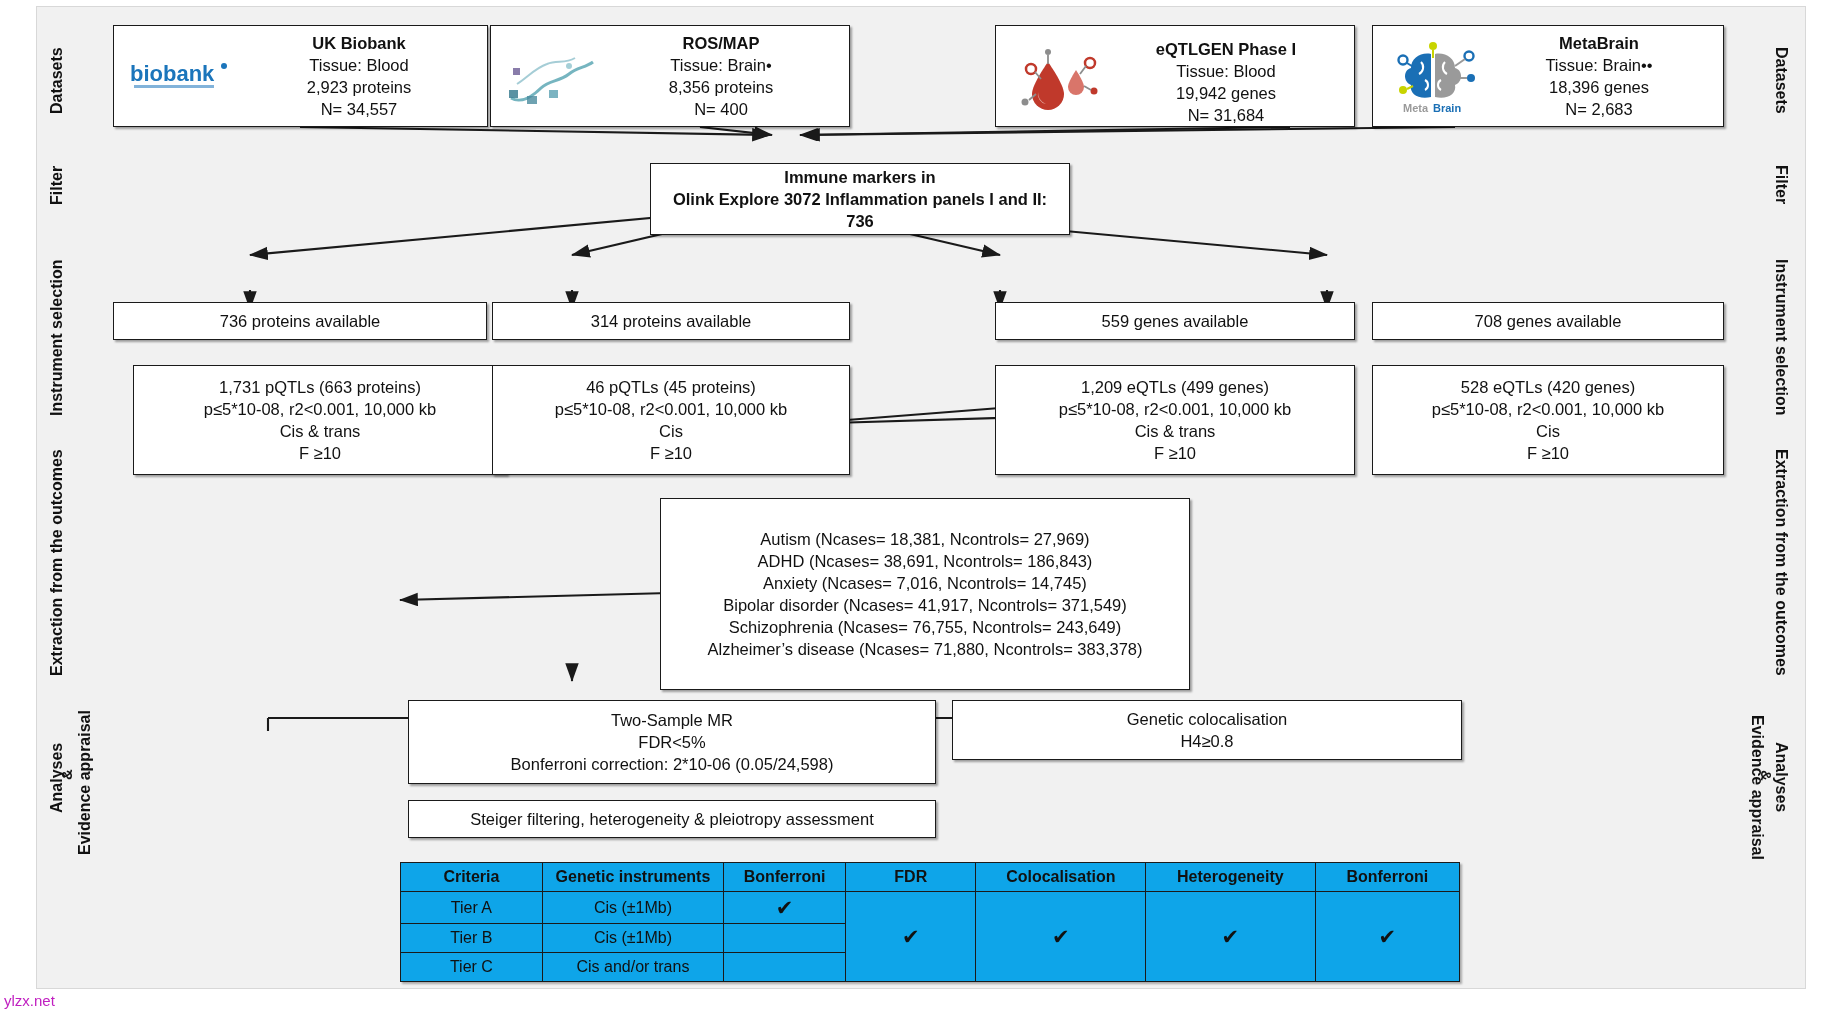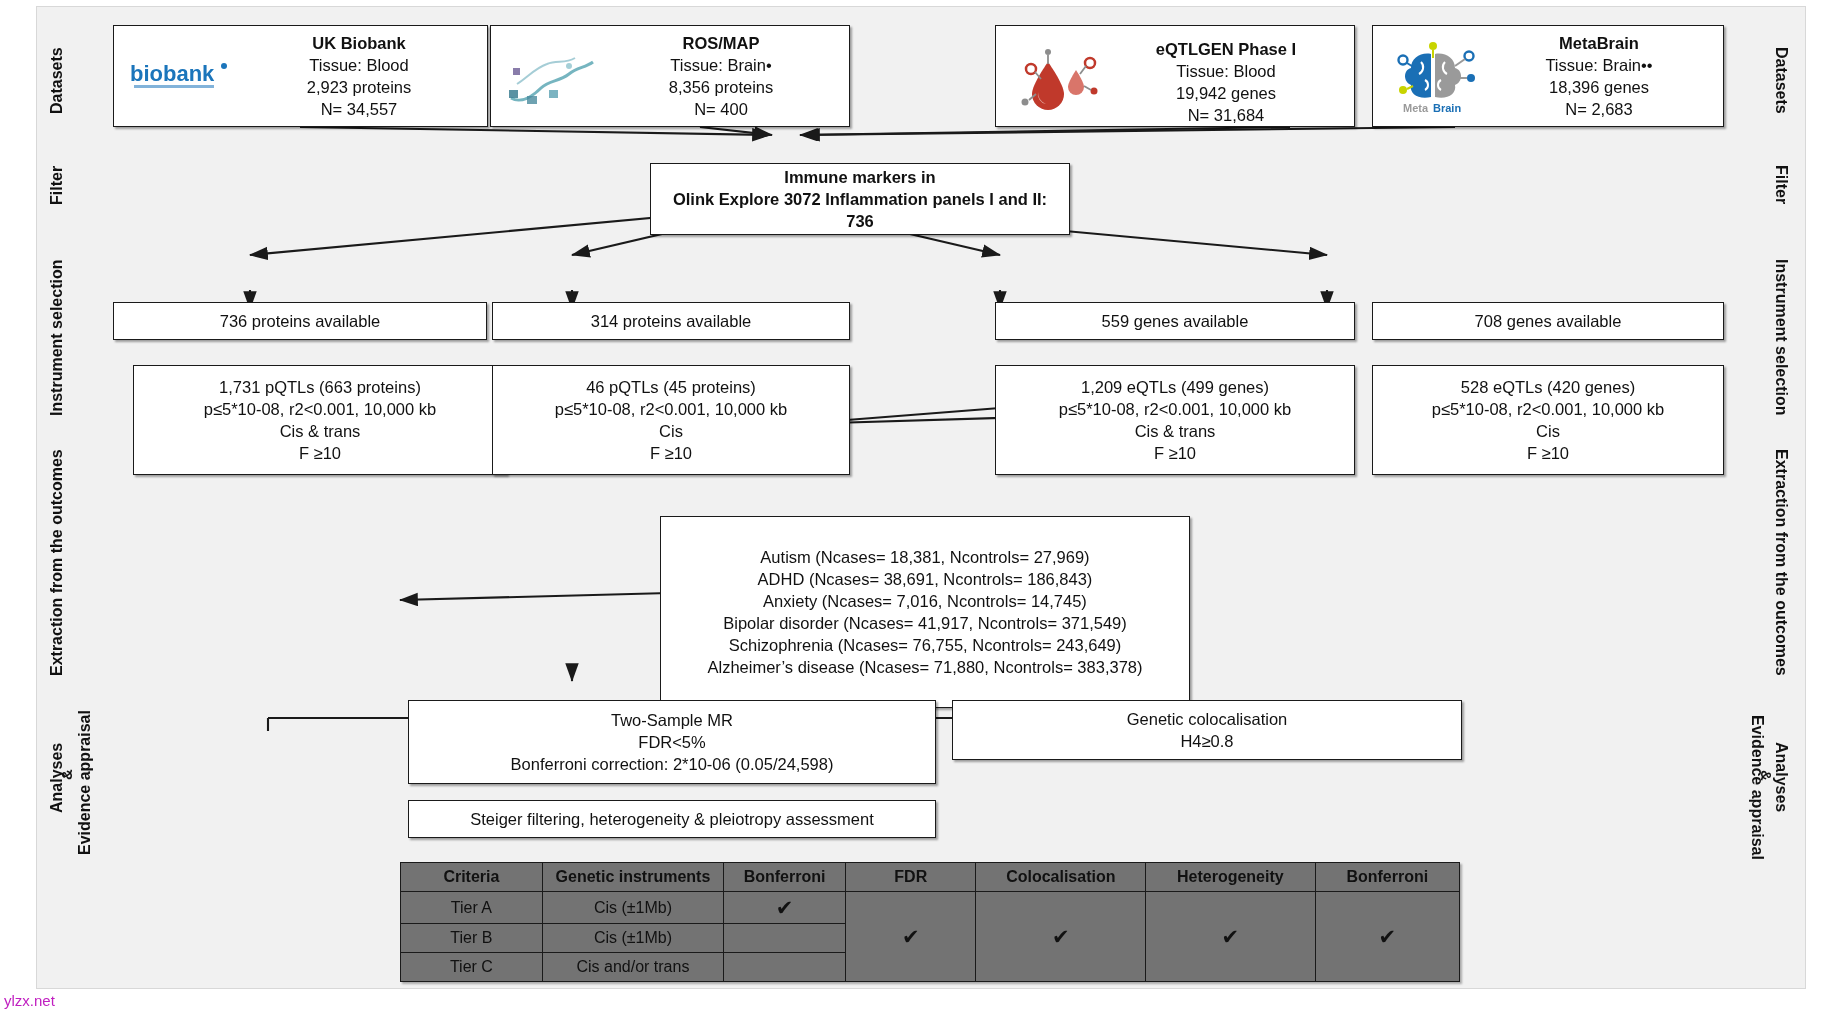--- a/index.html
+++ b/index.html
@@ -56,21 +56,21 @@
     background:#fff;
     font-size:16px;
     color:#111;
     box-shadow:2px 2px 2px rgba(0,0,0,0.3);
   }
   table.criteria td, table.criteria th {
     border:1.4px solid #1a1a1a;
     text-align:center;
     padding:5px 6px;
     font-weight:normal;
-    background:#737373;
+    background:#0ea5e9;
   }
   table.criteria th { font-weight:bold; }
   .chk { font-size:21px; line-height:1; }
   .watermark {
     position:absolute; left:4px; top:992px;
     color:#c01fc0; font-size:15px;
     font-family:"Liberation Sans", sans-serif;
   }
 </style>
 </head>
@@ -264,21 +264,21 @@
     <div>Cis &amp; trans</div>
     <div>F ≥10</div>
   </div>
   <div class="box" style="left:1372px; top:365px; width:352px; height:110px;">
     <div>528 eQTLs (420 genes)</div>
     <div>p≤5*10-08, r2&lt;0.001, 10,000 kb</div>
     <div>Cis</div>
     <div>F ≥10</div>
   </div>
 
-  <div class="box" style="left:660px; top:516px; width:530px; height:192px;">
+  <div class="box" style="left:660px; top:498px; width:530px; height:192px;">
     <div>Autism (Ncases= 18,381, Ncontrols= 27,969)</div>
     <div>ADHD (Ncases= 38,691, Ncontrols= 186,843)</div>
     <div>Anxiety (Ncases= 7,016, Ncontrols= 14,745)</div>
     <div>Bipolar disorder (Ncases= 41,917, Ncontrols= 371,549)</div>
     <div>Schizophrenia (Ncases= 76,755, Ncontrols= 243,649)</div>
     <div>Alzheimer’s disease (Ncases= 71,880, Ncontrols= 383,378)</div>
   </div>
 
   <div class="box" style="left:408px; top:700px; width:528px; height:84px;">
     <div>Two-Sample MR</div>

